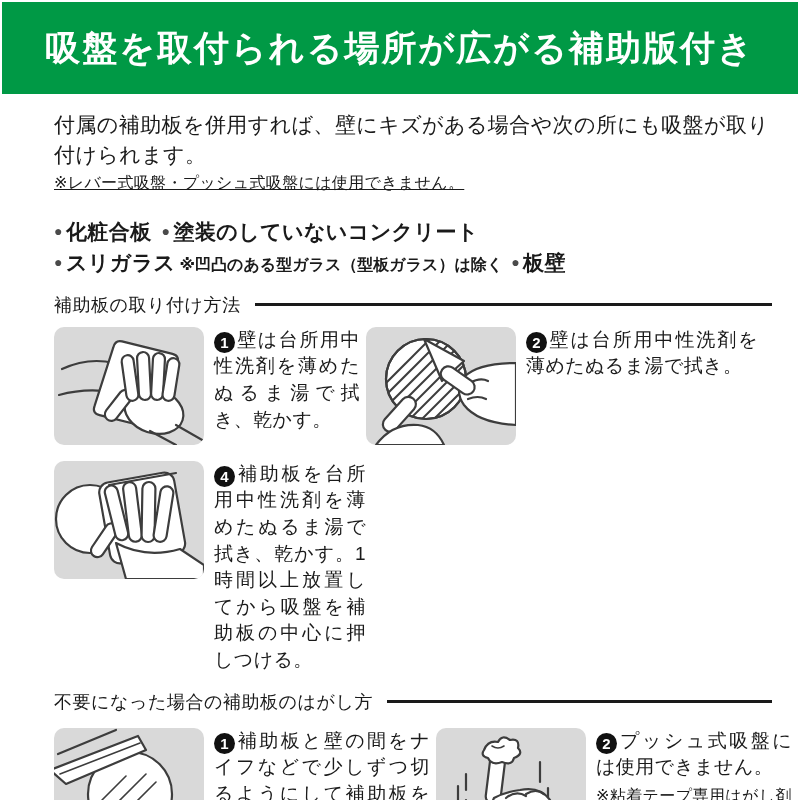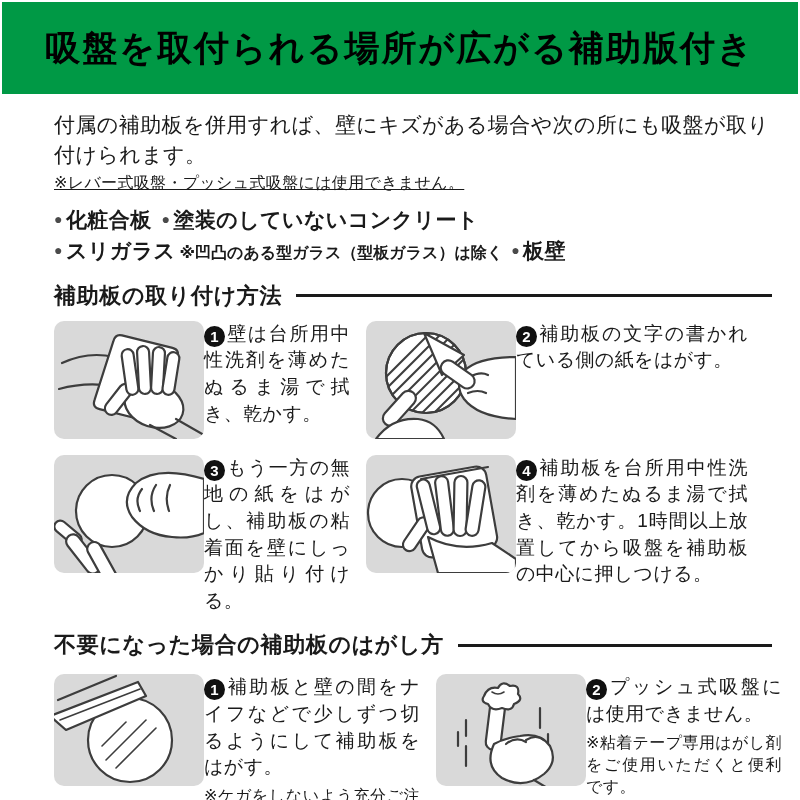--- a/index.html
+++ b/index.html
@@ -5,41 +5,41 @@
   html,body{margin:0;padding:0;}
   .page{
     width:800px;height:800px;background:#fff;position:relative;
     font-family:"Liberation Sans","DejaVu Sans",sans-serif;
     color:#1a1a1a;overflow:hidden;box-sizing:border-box;
   }
   
   .banner{
     margin:2px;height:92px;background:#009945;
     display:flex;align-items:center;justify-content:center;
-    color:#000000;font-size:35px;font-weight:bold;letter-spacing:2px;
+    color:#ffffff;font-size:35px;font-weight:bold;letter-spacing:2px;
   }
   .content{padding:0 26px 0 54px;}
   .intro{margin-top:16px;font-size:21px;line-height:1.45;width:736px;letter-spacing:0.02em;}
   .intro-note{margin-top:2px;font-size:16px;letter-spacing:0.02em;text-decoration:underline;}
   
-  .surfaces{margin-top:12px;}
+  .surfaces{margin-top:24px;}
   .surf-row{display:flex;align-items:baseline;margin-top:3px;}
   .surf-item{font-size:21px;font-weight:bold;letter-spacing:0.02em;white-space:nowrap;}
   .surf-item + .surf-item{margin-left:10px;}
   .bullet{color:#4a4a4a;font-size:14px;margin-right:3px;vertical-align:3px;}
   .surf-note{font-size:16px;font-weight:bold;margin:0 8px 0 4px;white-space:nowrap;}
   
   .sec-heading{display:flex;align-items:center;margin-top:16px;}
-  .sec-heading .htext{font-size:22px;font-weight:bold;white-space:nowrap;letter-spacing:0.03em;}
+  .sec-heading .htext{font-size:18px;font-weight:normal;white-space:nowrap;letter-spacing:0.03em;}
   .sec-heading .rule{flex:1;height:3px;background:#1a1a1a;margin-left:14px;margin-right:2px;}
   
   .steps{display:grid;margin-top:10px;row-gap:16px;}
   .steps.g1{grid-template-columns:312px 1fr;}
   .steps.g2{grid-template-columns:382px 1fr;margin-top:14px;}
-  .step{display:flex;align-items:flex-start;}
+  .step{display:flex;gap:10px;align-items:flex-start;}
   .illus{
     width:150px;flex:0 0 150px;background:#d9d9d9;border-radius:10px;overflow:hidden;
   }
   .g1 .illus{height:118px;}
   .g2 .illus{height:112px;}
   .illus svg{display:block;width:100%;height:100%;}
   .stext{font-size:19px;line-height:1.4;letter-spacing:0.02em;text-align:justify;}
   .g1 .col1 .stext{width:146px;}
   .g1 .col2 .stext{width:232px;}
   .g2 .col1 .stext{width:216px;}
@@ -135,43 +135,24 @@
               <path d="M150,36 Q112,36 98,50 Q88,64 98,78 Q112,96 150,98 Z"></path>
               <path d="M104,56 q10,-6 18,-2" fill="none"></path>
               <path d="M102,72 q10,-4 18,0" fill="none"></path>
               <rect x="84" y="34" width="15" height="38" rx="7.5" transform="rotate(-55 92 53)"></rect>
               <rect x="26" y="66" width="15" height="42" rx="7.5" transform="rotate(42 33 87)"></rect>
               <path d="M10,118 Q26,96 52,98 Q70,100 78,118 Z"></path>
             </g>
           </svg>
         </div>
         <div class="stext">
-          <span class="stepnum">2</span><span>補助板の文字の書かれている側の紙をはがす。</span>
-        </div>
-      </div>
-
-      <div class="step col1">
-        <div class="illus">
-          <svg viewBox="0 0 150 118" xmlns="http://www.w3.org/2000/svg">
-            <g fill="#fff" stroke="#3d3d3d" stroke-width="2.2" stroke-linecap="round" stroke-linejoin="round">
-              <circle cx="58" cy="56" r="36"></circle>
-              <path d="M150,24 Q104,10 82,28 Q66,44 78,62 Q92,80 118,82 Q136,84 150,78 Z"></path>
-              <path d="M88,34 q-8,10 -2,22" fill="none"></path>
-              <path d="M102,30 q-8,12 -2,26" fill="none"></path>
-              <path d="M116,30 q-6,12 -1,26" fill="none"></path>
-              <rect x="8" y="62" width="12" height="32" rx="6" transform="rotate(-50 14 78)"></rect>
-              <rect x="22" y="76" width="14" height="46" rx="7" transform="rotate(-38 29 99)"></rect>
-              <rect x="41" y="85" width="14" height="46" rx="7" transform="rotate(-29 48 108)"></rect>
-            </g>
-          </svg>
-        </div>
-        <div class="stext">
-          <span class="stepnum">3</span><span>もう一方の無地の紙をはがし、補助板の粘着面を壁にしっかり貼り付ける。</span>
-        </div>
-      </div>
+          <span class="stepnum">2</span><span>壁は台所用中性洗剤を薄めたぬるま湯で拭き。</span>
+        </div>
+      </div>
+
 
       <div class="step col2">
         <div class="illus">
           <svg viewBox="0 0 150 118" xmlns="http://www.w3.org/2000/svg">
             <g fill="#fff" stroke="#3d3d3d" stroke-width="2.2" stroke-linecap="round" stroke-linejoin="round">
               <circle cx="36" cy="58" r="34"></circle>
               <g transform="rotate(-10 88 56)">
                 <rect x="50" y="16" width="76" height="82" rx="10"></rect>
               </g>
               <path d="M55,24 L122,12" fill="none"></path>

